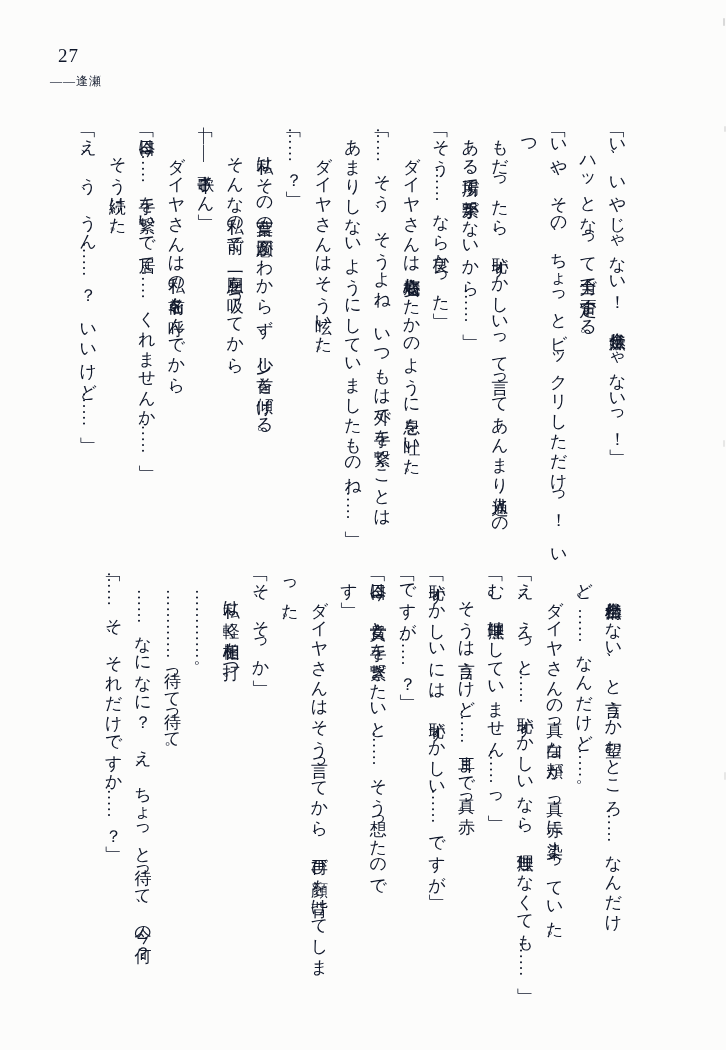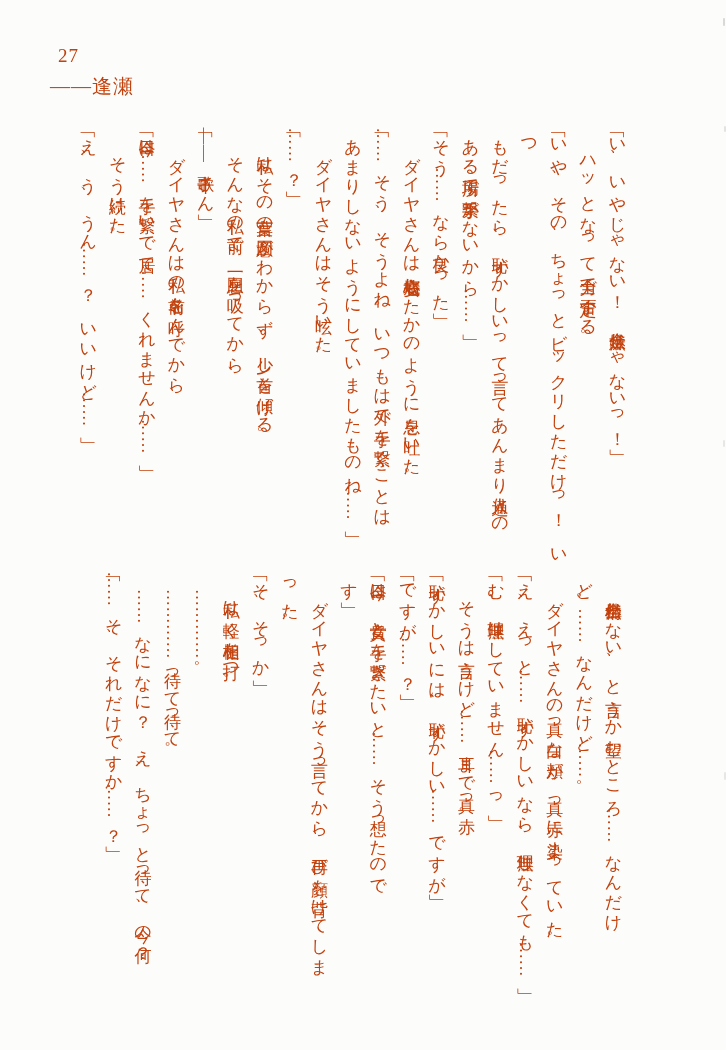--- a/index.html
+++ b/index.html
@@ -2,35 +2,35 @@
 <html><head>
 <meta charset="utf-8">
 <style>
   html, body { margin: 0; padding: 0; background: #e9e9e9; }
   .page {
     position: relative;
     width: 726px;
     height: 1050px;
     background: #fcfcfb;
     font-family: "Liberation Serif", "DejaVu Serif", serif;
-    color: #c2410c;
+    color: #0f172a;
     overflow: hidden;
   }
   .pagenum {
     position: absolute;
     left: 58px;
     top: 45px;
     font-size: 19px;
     letter-spacing: 1px;
   }
   .header {
     position: absolute;
     left: 50px;
     top: 73px;
-    font-size: 20px;
+    font-size: 12px;
     letter-spacing: 1px;
   }
   .vblock {
     position: absolute;
     writing-mode: vertical-rl;
     text-orientation: mixed;
   }
   .block1 { top: 127px;  right: 94px;  height: 448px; }
   .block2 { top: 571px;  right: 98px;  height: 460px; }
   .line {

